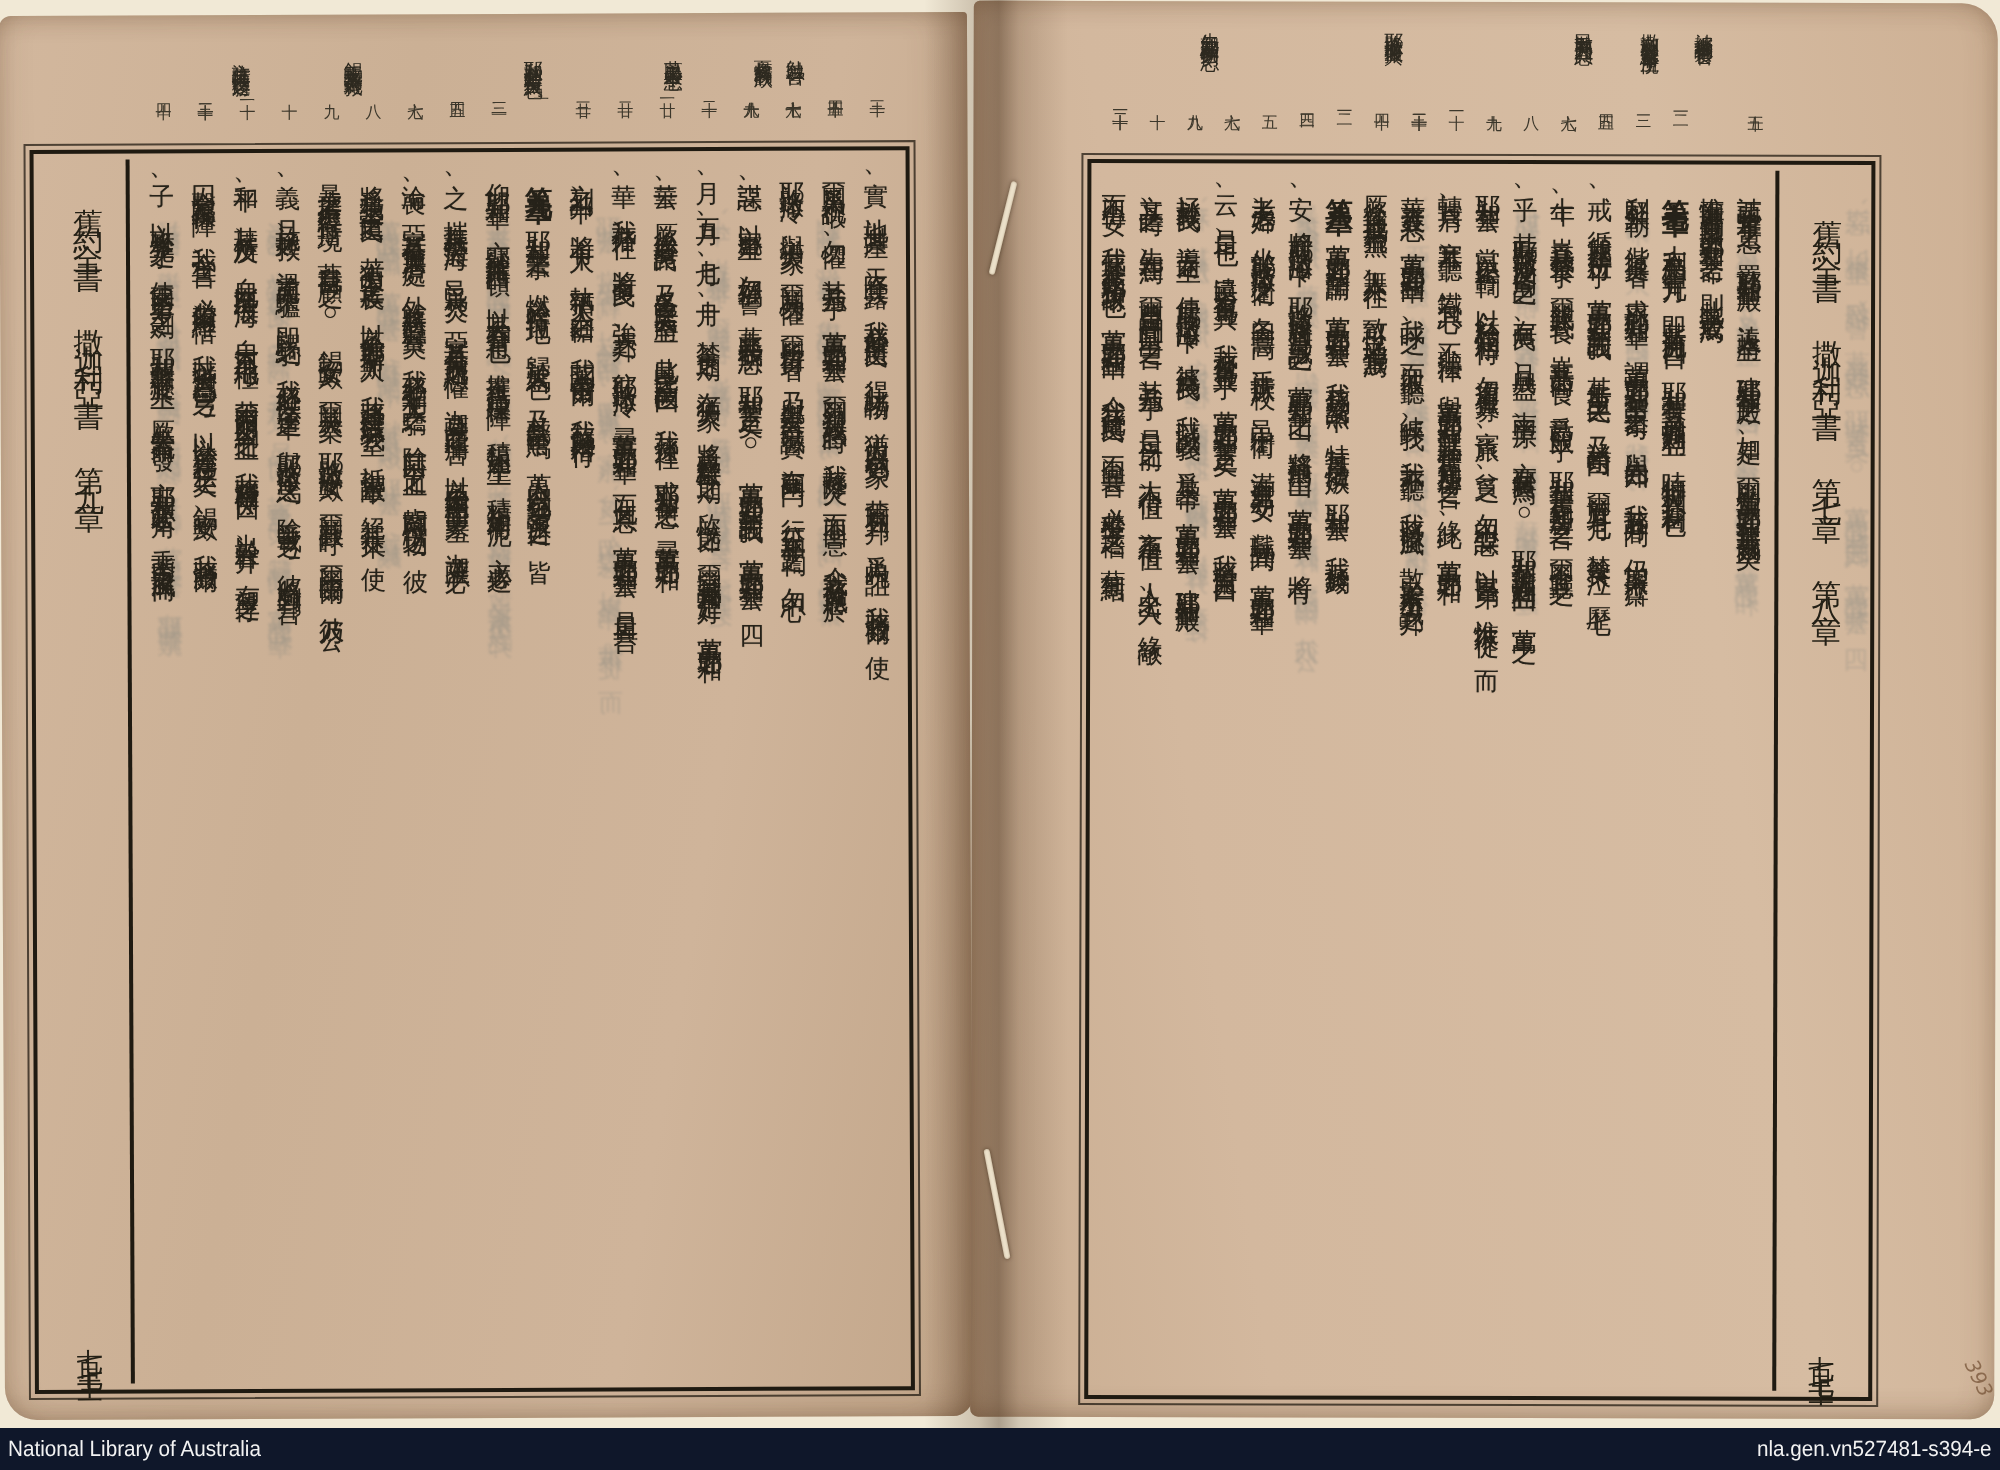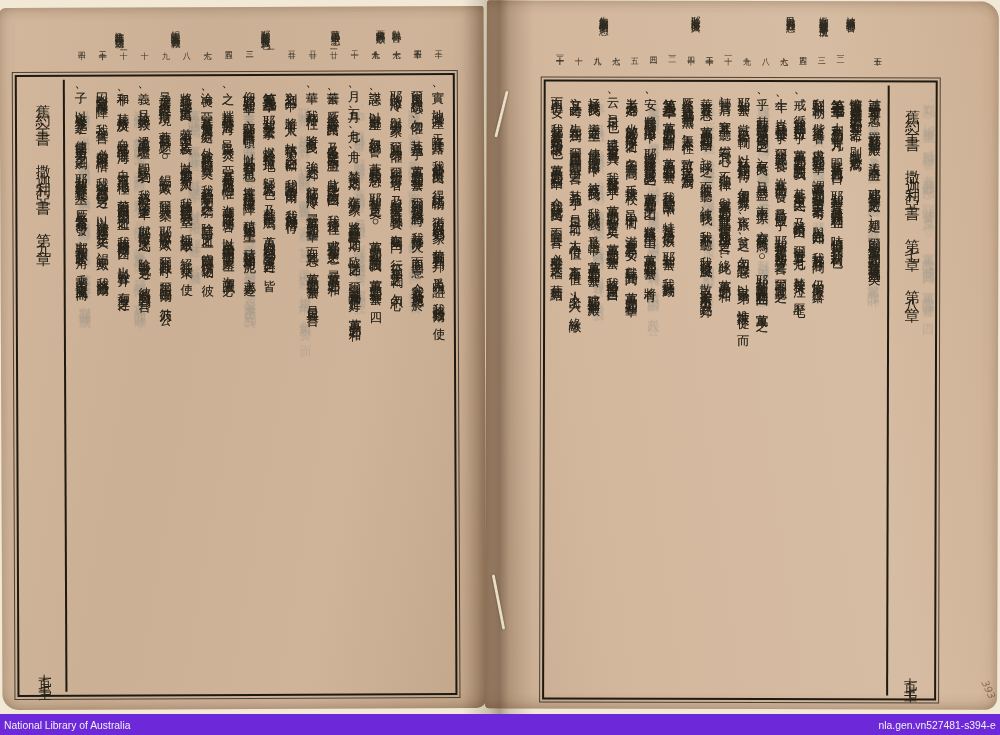--- a/index.html
+++ b/index.html
@@ -75,21 +75,21 @@
     background:linear-gradient(90deg,rgba(70,45,25,0) 0%,rgba(70,45,25,.22) 38%,rgba(60,38,20,.38) 52%,rgba(70,45,25,.18) 66%,rgba(70,45,25,0) 100%); }
   .thread { position:absolute; width:3px; background:#ece1ca; border-radius:2px; z-index:3;
             box-shadow:0 0 2px rgba(40,25,10,.55), inset 0 0 1px rgba(120,90,60,.6); }
   .thread-top    { left:500px; top:90px;  height:48px; transform:rotate(14deg); }
   .thread-bottom { left:497px; top:574px; height:56px; transform:rotate(-11deg); }
   
   .handmark { position:absolute; right:2px; top:684px; z-index:4; color:rgba(128,94,66,.85);
               font-size:10px; font-style:italic; transform:rotate(64deg);
               font-family:"DejaVu Sans","Liberation Sans",sans-serif; }
   
-  .footer-bar { position:absolute; left:0; right:0; top:714px; height:21px; background:#6d28d9;
+  .footer-bar { position:absolute; left:0; right:0; top:714px; height:21px; background:#0f172a;
     z-index:5; display:flex; justify-content:space-between; align-items:center; padding:0 4px;
     font-family:"Liberation Sans","DejaVu Sans",sans-serif; font-size:11px; color:#f2f2f2; }
   .footer-bar span { transform:scaleX(.94); transform-origin:left center; }
   .footer-bar span:last-child { transform-origin:right center; }
 </style>
 </head>
 <body>
 
 <div class="page page-left">
   <div class="ghost">

